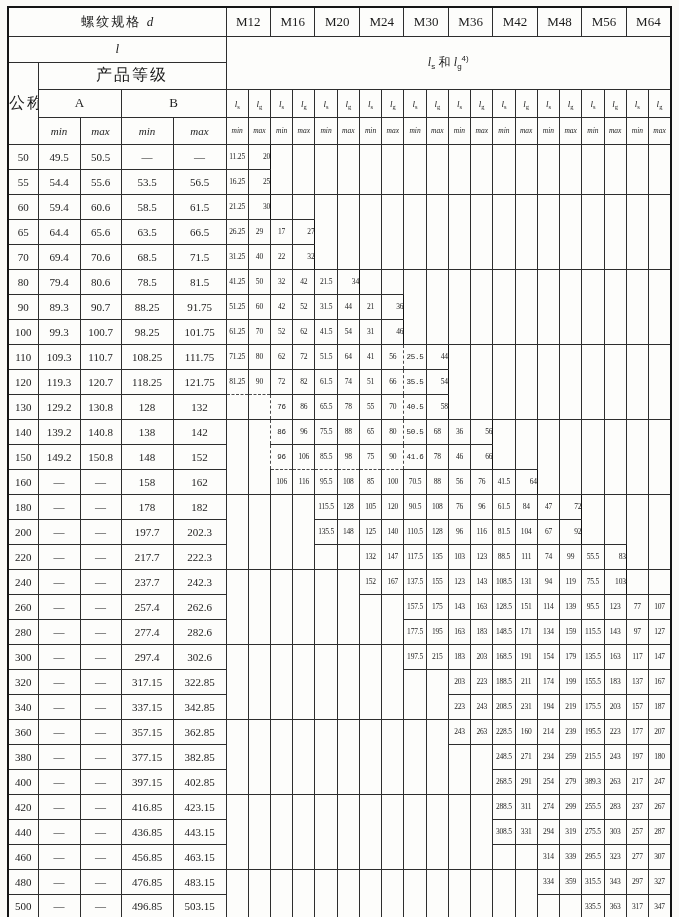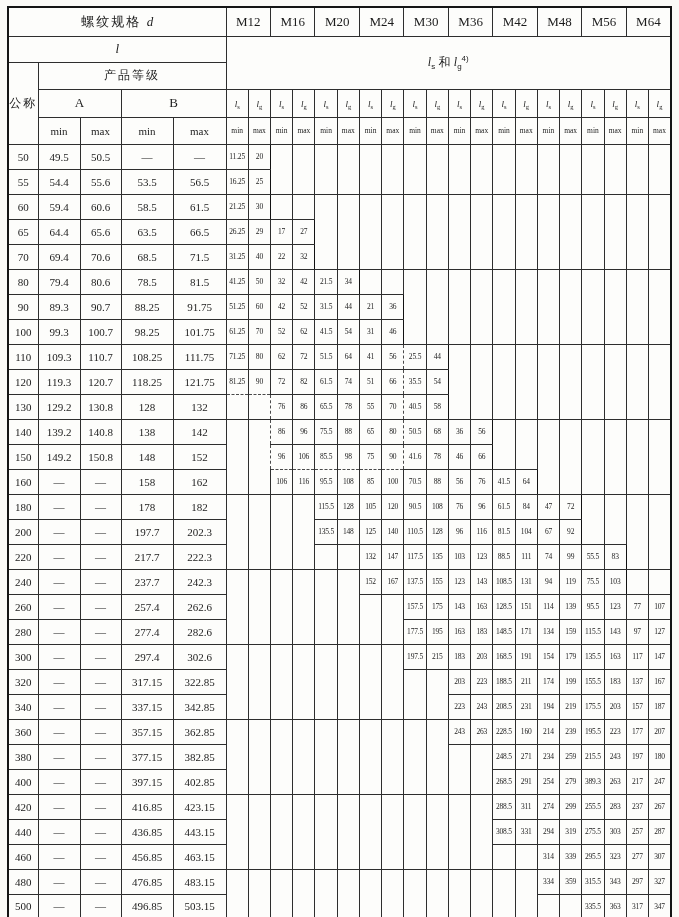--- a/index.html
+++ b/index.html
@@ -22,47 +22,47 @@
     border:1px solid #2e2e2e;
     padding:0;
     text-align:center;
     vertical-align:middle;
     white-space:nowrap;
     overflow:hidden;
     font-weight:normal;
   }
   
   tr.h1 th { height:29px; font-size:13px; }
-  th.cjk { font-family:"Liberation Sans", sans-serif; font-size:12px; letter-spacing:2px; }
+  th.cjk { font-family:"Liberation Sans", sans-serif; font-size:16px; letter-spacing:2px; }
   th.cjk i { font-family:"Liberation Serif", serif; font-size:13px; letter-spacing:0; }
   tr.h2 th { height:26px; }
   th.lsym { font-size:13px; }
   th.lslg { font-size:12px; font-family:"Liberation Sans", sans-serif; }
   th.lslg i { font-family:"Liberation Serif", serif; font-size:12px; }
   th.lslg sub { font-size:8px; }
   th.lslg sup { font-size:8px; }
   tr.h3 th { height:27px; }
   tr.h4 th { height:28px; font-size:13px; }
-  tr.h5 th { height:27px; }
+  tr.h5 th { height:27px;font-style:italic; }
   th.sym { font-size:9px; }
   th.sym i { font-size:9px; }
   th.sym sub { font-size:6.5px; vertical-align:-2px; }
   th.lmm { font-size:11px; }
   th.rmm { font-size:7.5px; }
   
   tbody tr { height:25px; }
   td.lc  { font-size:11px; }
   td.nom { font-size:11px; }
   td.rc  { font-size:7.5px; letter-spacing:-0.2px; border-top:none; }
   td.rc.nb { border-bottom:none; }
   td.rc.db { border-bottom:1px dashed #4a4a4a; }
   td.rc.dr { border-right:1px dashed #4a4a4a; }
-  td.rc.nbl { border-left:none; }
+  td.rc.nbl { border-left:none;font-family:Liberation Mono, monospace; }
   td.rc.st { border-top:1.5px solid #111; }
-  td.rc.sr { border-right:1.5px solid #111; }
+  td.rc.sr { border-right:1.5px solid #111;text-align:right; }
 </style>
 </head>
 <body>
 
 <div class="page">
   <table class="std">
     <colgroup>
       <col style="width:30px">
         <col style="width:42px">
         <col style="width:41px">

